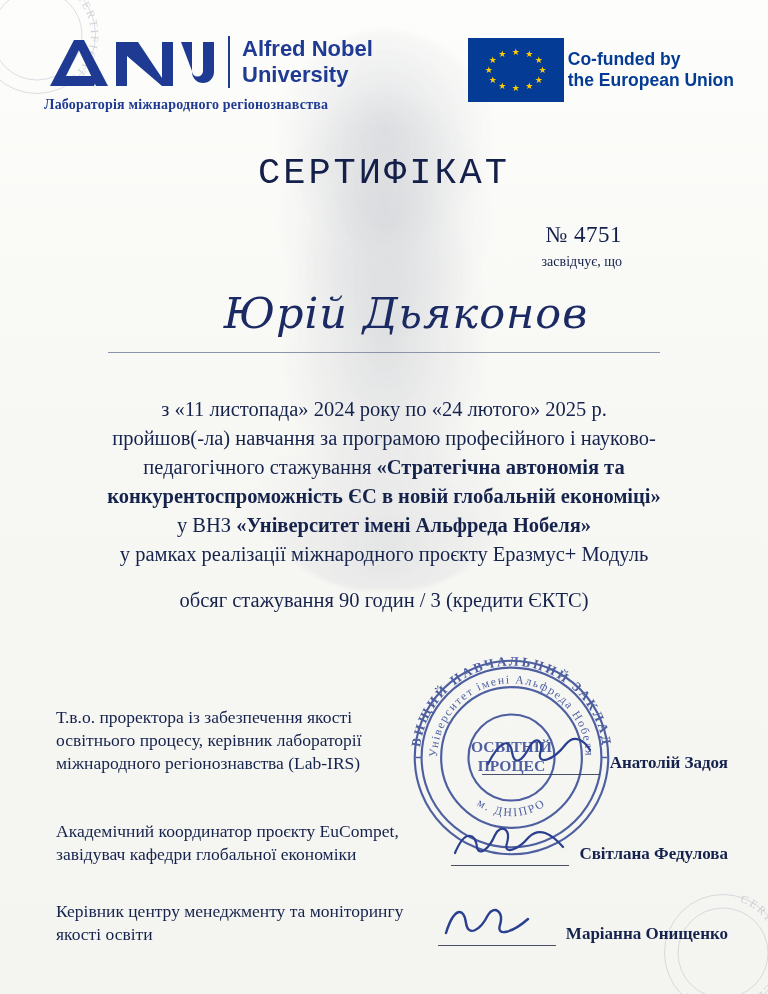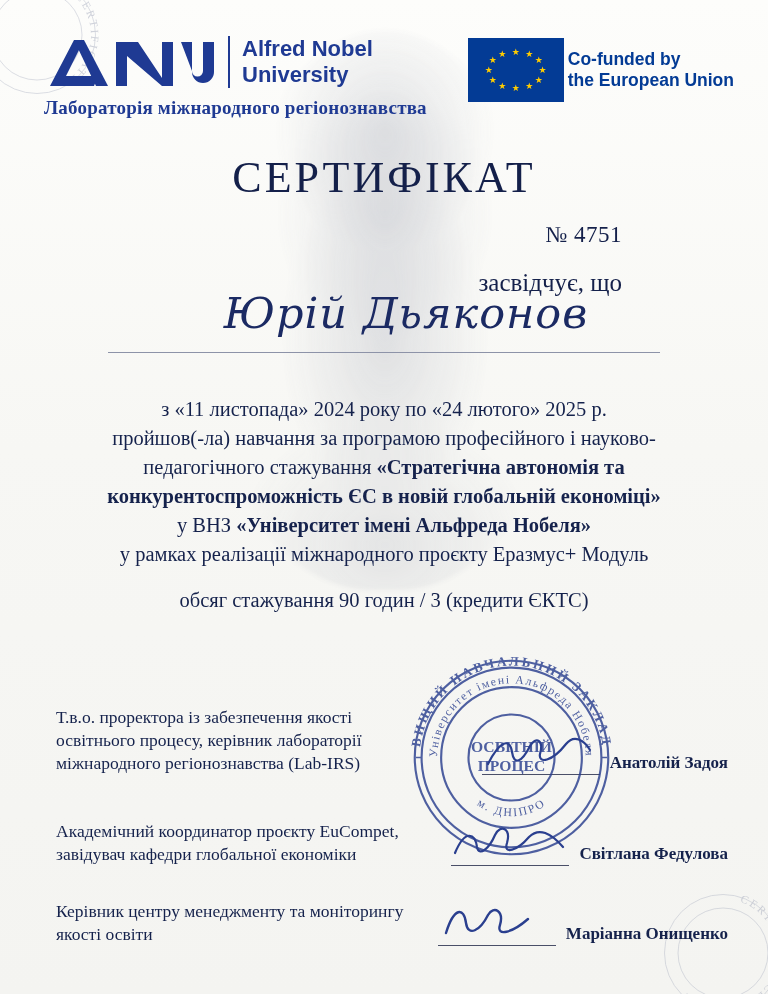--- a/index.html
+++ b/index.html
@@ -107,21 +107,21 @@
     font-family: "Liberation Sans", sans-serif;
     color: #1f3a93;
     font-weight: bold;
     font-size: 22px;
     line-height: 26px;
   }
   .brand-sub {
     margin-top: 7px;
     font-family: "Liberation Serif", serif;
     color: #1f3a93;
-    font-size: 19px;
+    font-size: 14px;
     letter-spacing: 0.2px;
     font-weight: bold;
   }
 
   .eu-block {
     display: flex;
     align-items: center;
     margin-top: 4px;
   }
   .eu-flag {
@@ -151,41 +151,40 @@
     line-height: 21px;
   }
 
   
   .title {
     position: absolute;
     top: 152px;
     left: 0;
     right: 0;
     text-align: center;
-    font-size: 44px;
+    font-size: 37px;
     letter-spacing: 3px;
     color: #14204a;
-    font-family: Liberation Serif, serif;
+    font-family: Liberation Mono, monospace;
   }
 
   .cert-no {
     position: absolute;
     top: 222px;
     right: 146px;
     font-size: 23px;
     color: #14204a;
     letter-spacing: 0.5px;
   }
   .attests {
     position: absolute;
     top: 254px;
     right: 146px;
-    font-size: 25px;
+    font-size: 14px;
     color: #14204a;
-    margin-top: 15px;
   }
 
   .recipient {
     position: absolute;
     top: 288px;
     left: 0;
     right: 0;
     text-align: center;
     font-family: "DejaVu Serif", serif;
     font-style: italic;

